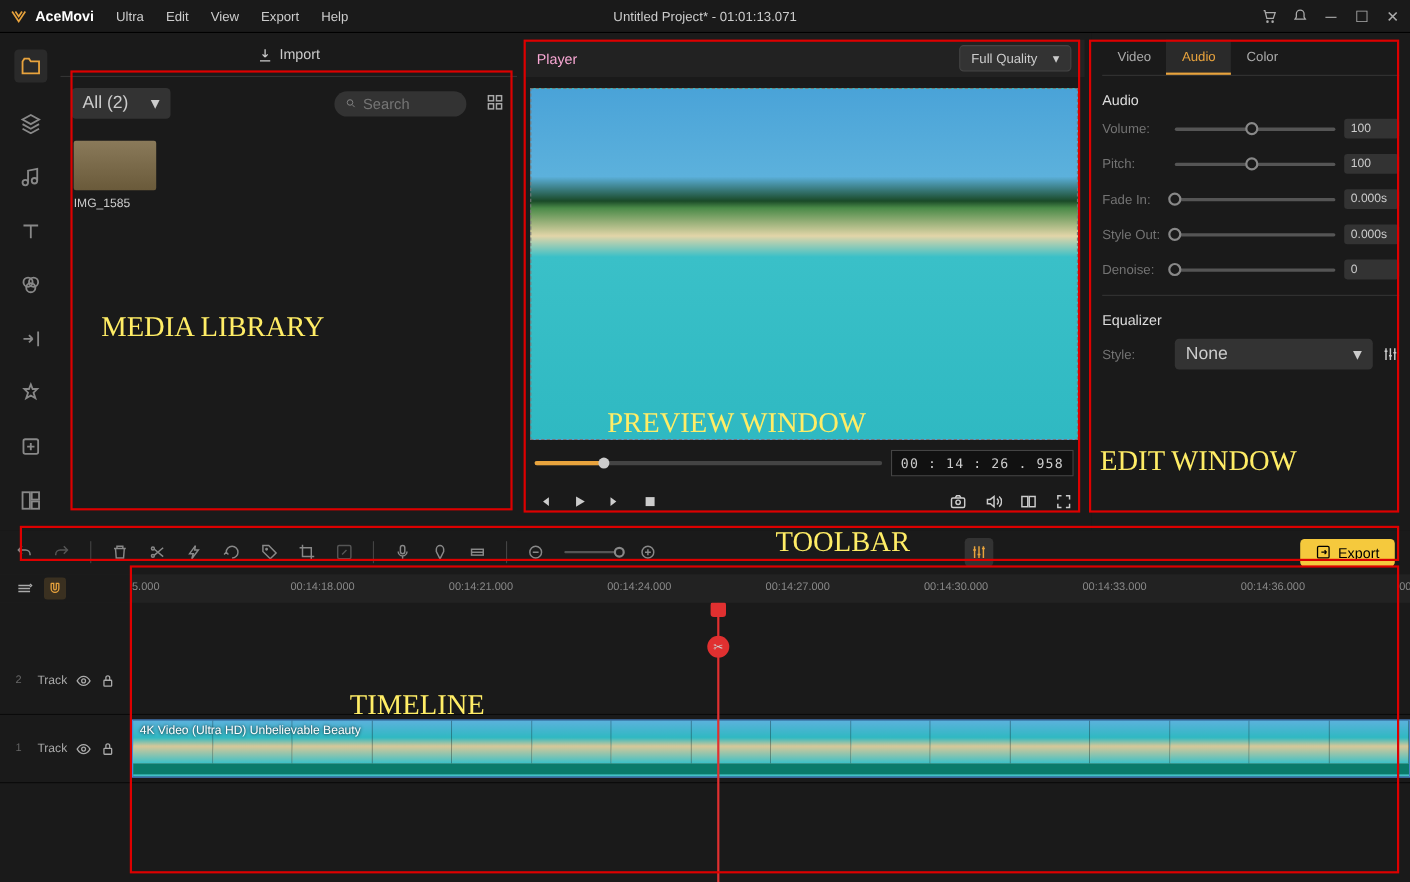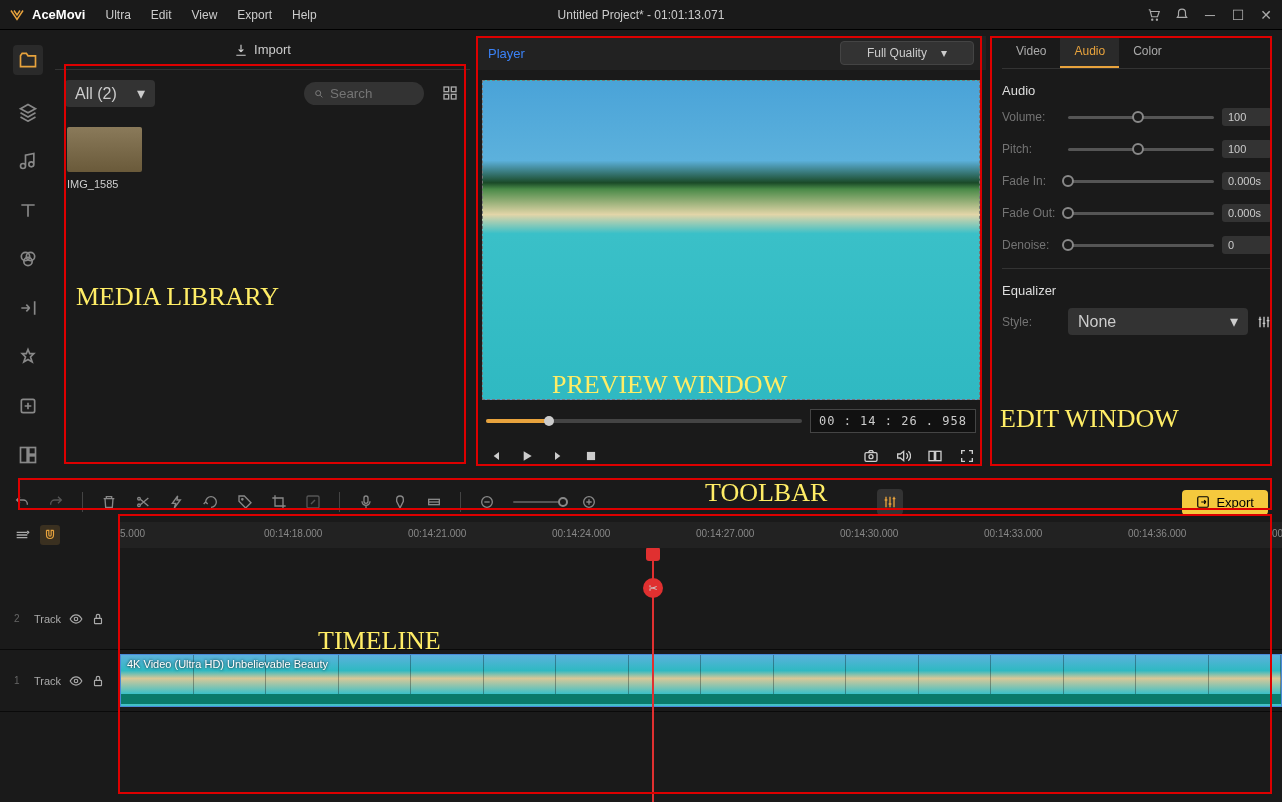--- a/index.html
+++ b/index.html
@@ -25,22 +25,22 @@
 .search-box { background: #333; border-radius: 12px; padding: 4px 10px; display: flex; align-items: center; gap: 6px; flex: 0 0 120px; margin-left: auto; font-size: 12px; color: #888; }
 .grid-icon { width: 18px; height: 18px; color: #aaa; margin-left: 8px;}
 .media-items { display: flex; gap: 12px; padding: 10px 12px; }
 .media-item { width: 80px; }
 .thumb { width: 75px; height: 45px; background: linear-gradient(180deg,#4aa3d8 0%, #2fb9c2 40%, #e2d5a8 65%, #3ac0c8 100%); border-radius: 2px; position: relative; overflow:hidden;}
 .thumb .trees { position:absolute; top:18px; left:0; right:0; height:3px; background:#1a4a28;}
 .media-label { font-size: 11px; color: #ccc; margin-top: 6px; white-space: nowrap; overflow: hidden; text-overflow: ellipsis; }
 
 .player-col { flex: 1; background: #1a1a1a; display: flex; flex-direction: column; padding: 6px; }
 .player-header { height: 34px; display: flex; align-items: center; padding: 0 12px; background: #222; }
-.player-title { font-size: 13px; color: #3b82f6; }
-.quality-dd { margin-left: auto; background: #333; padding: 4px 26px; border-radius: 4px; font-size: 12px; display:flex; align-items:center; gap:14px; border:1px solid #444;justify-content:space-between;}
+.player-title { font-size: 13px; color: #f9a8d4; }
+.quality-dd { margin-left: auto; background: #333; padding: 4px 10px; border-radius: 4px; font-size: 12px; display:flex; align-items:center; gap:14px; border:1px solid #444;justify-content:space-between;}
 .preview { flex: 1; margin: 10px 6px 6px 6px; background: linear-gradient(180deg,#4aa3d8 0%,#5cb1dc 25%,#1a4a28 32%,#4a8a48 34%,#e2d5a8 42%,#3ac0c8 48%,#2fb9c2 100%); border: 1px dashed #777; position:relative; }
 .play-bar { height: 30px; display: flex; align-items: center; padding: 0 10px; gap: 8px; }
 .seek { flex: 1; height: 4px; background: #444; border-radius:2px; position: relative; }
 .seek-fill { position:absolute; left:0; top:0; bottom:0; width:20%; background:#e8a33d; border-radius:2px;}
 .seek-thumb { position:absolute; left:20%; top:50%; transform:translate(-50%,-50%); width:10px; height:10px; background:#ccc; border-radius:50%;}
 .timecode { background:#111; border:1px solid #444; padding:4px 8px; font-family:monospace; font-size:12px; letter-spacing:1px;}
 .player-controls { height: 40px; display: flex; align-items: center; padding: 0 10px; gap: 14px; }
 .pc-btn { width: 18px; height: 18px; color: #ccc; cursor: pointer; display:flex; align-items:center; justify-content:center; }
 .pc-right { margin-left: auto; display:flex; gap:14px;}
 
@@ -303,21 +303,21 @@
       <div class="val-box">100</div>
     </div>
     <div class="prop-row">
       <span class="prop-label">Fade In:</span>
       <div class="slider">
           <div class="slider-thumb" style="left:0%"></div>
         </div>
       <div class="val-box">0.000s</div>
     </div>
     <div class="prop-row">
-      <span class="prop-label">Fade Out:</span>
+      <span class="prop-label">Style Out:</span>
       <div class="slider">
           <div class="slider-thumb" style="left:0%"></div>
         </div>
       <div class="val-box">0.000s</div>
     </div>
     <div class="prop-row">
       <span class="prop-label">Denoise:</span>
       <div class="slider">
           <div class="slider-thumb" style="left:0%"></div>
         </div>
@@ -533,17 +533,17 @@
     </div>
   </div>
 </div>
 
 <div class="red-box" style="left:64px; top:64px; width:402px; height:400px;"></div>
 <div class="red-box" style="left:476px; top:36px; width:506px; height:430px;"></div>
 <div class="red-box" style="left:990px; top:36px; width:282px; height:430px;"></div>
 <div class="red-box" style="left:18px; top:478px; width:1254px; height:32px;"></div>
 <div class="red-box" style="left:118px; top:514px; width:1154px; height:280px;"></div>
 
-<div class="annot" style="left:76px; top:282px;">MEDIA LIBRARY</div>
+<div class="annot" style="left:92px; top:282px;">MEDIA LIBRARY</div>
 <div class="annot" style="left:552px; top:370px;">PREVIEW WINDOW</div>
 <div class="annot" style="left:1000px; top:404px;">EDIT WINDOW</div>
 <div class="annot" style="left:705px; top:478px;">TOOLBAR</div>
 <div class="annot" style="left:318px; top:626px;">TIMELINE</div>
 
 </body></html>

